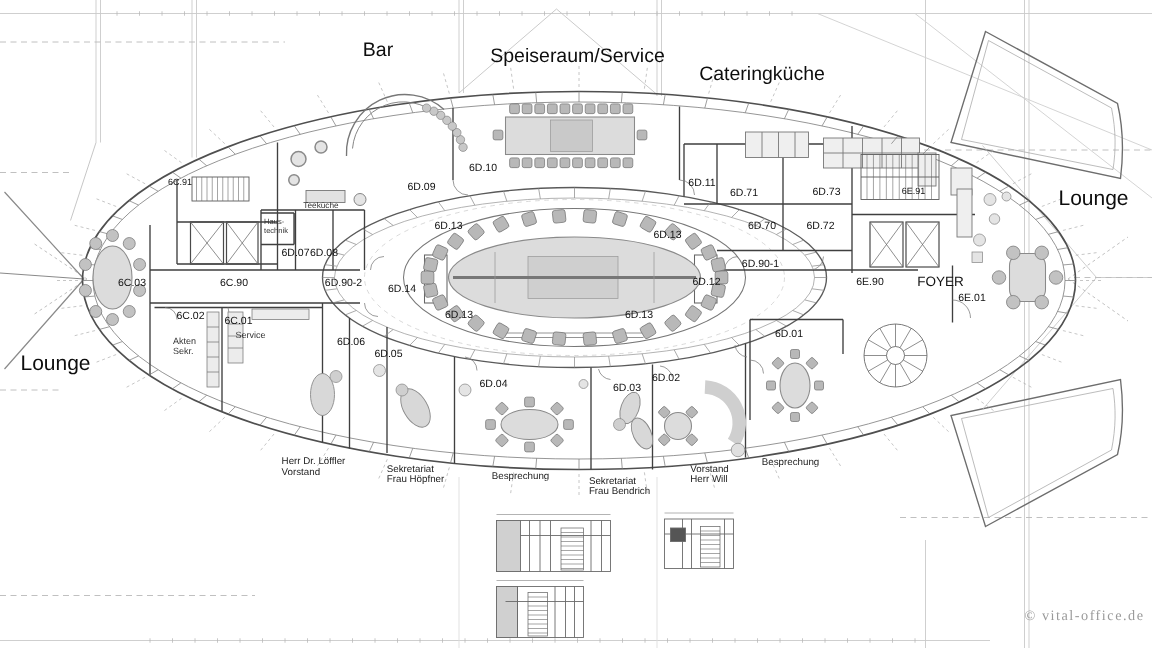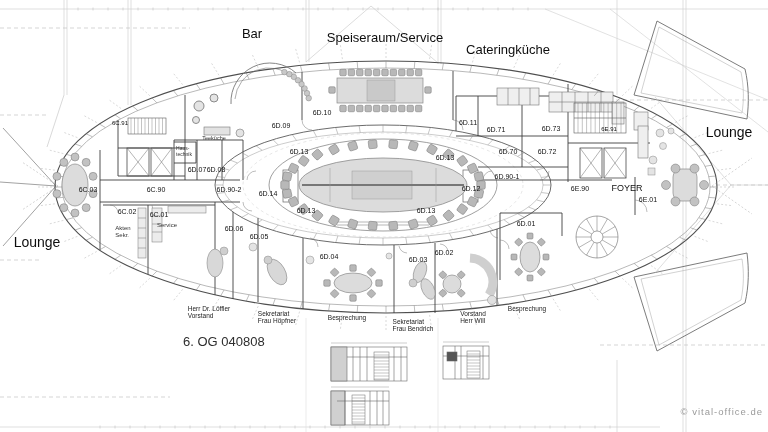--- a/index.html
+++ b/index.html
@@ -6,21 +6,21 @@
   #stage{position:relative;width:768px;height:432px;background:#ffffff;overflow:hidden;
          font-family:"Liberation Sans",sans-serif;}
   #plan-svg{position:absolute;left:0;top:0;}
   .lbl{position:absolute;transform:translate(-50%,-50%);white-space:pre-line;
        color:#1c1c1c;line-height:1.15;pointer-events:none;}
   .area{font-size:13px;color:#0d0d0d;}
   .room{font-size:7px;color:#111;}
   .small{font-size:5.5px;color:#333;}
   .annot{font-size:6.5px;color:#222;}
   #title-block{position:absolute;left:183px;top:334px;font-size:13px;color:#2e2e2e;line-height:1.3;}
-  #watermark{position:absolute;right:5px;top:406px;font-family:Liberation Sans, sans-serif;
+  #watermark{position:absolute;right:5px;top:406px;font-family:Liberation Serif, serif;
              font-size:9.5px;color:#9a9a9a;letter-spacing:1px;}
 </style>
 </head>
 <body>
 
 <div id="stage">
 
 <svg id="plan-svg" width="768" height="432" viewBox="0 0 768 432">
 
   <g stroke="#c9c9c9" stroke-width="0.6" fill="none">
@@ -677,18 +677,17 @@
 Frau Höpfner</span>
       <span class="lbl annot" style="left: 347px; top: 318px;">Besprechung</span>
       <span class="lbl annot" style="left: 413px; top: 325px;">Sekretariat
 Frau Bendrich</span>
       <span class="lbl annot" style="left: 473px; top: 317px;">Vorstand
 Herr Will</span>
       <span class="lbl annot" style="left: 527px; top: 309px;">Besprechung</span>
     </div>
 
 <div id="title-block">
-  <div>6. OG 040808</div>
 </div>
 
 <div id="watermark">© vital-office.de</div>
 
 </div>
 
 </body></html>

